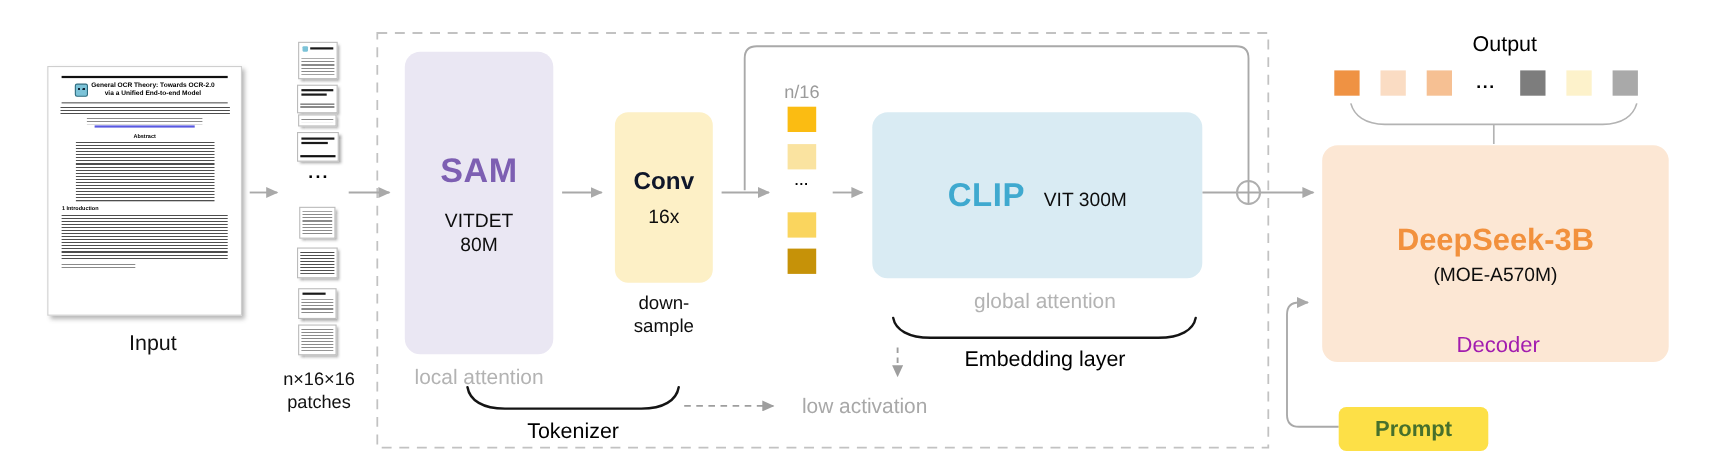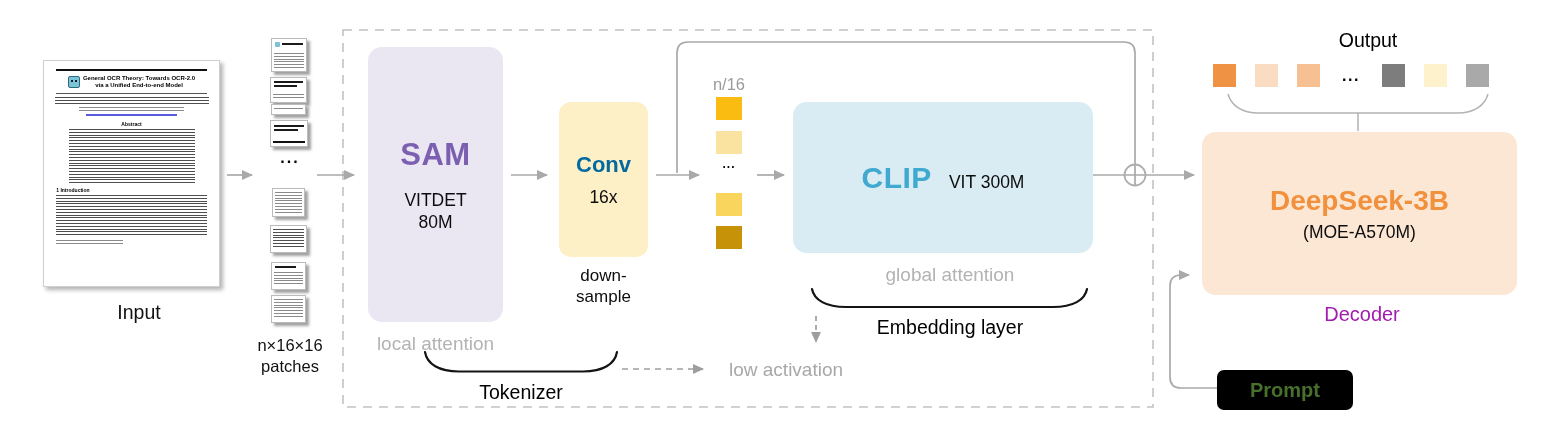--- a/index.html
+++ b/index.html
@@ -47,21 +47,21 @@
        align-items:center;justify-content:center;}
   .sam{left:368px;top:47px;width:135px;height:275px;border-radius:14px;}
   .sam-title{font-size:31px;font-weight:bold;letter-spacing:.5px;margin-bottom:16px;}
   .box-detail{font-size:17.5px;color:#0d0d0d;line-height:22px;}
   .conv{left:559px;top:102px;width:89px;height:155px;border-radius:12px;}
   .conv-title{font-size:22px;font-weight:bold;margin-bottom:8px;}
   .clip{left:793px;top:102px;width:300px;height:151px;border-radius:14px;flex-direction:row;}
   .clip-row{display:flex;align-items:baseline;}
   .clip-title{font-size:30px;font-weight:bold;letter-spacing:.5px;}
   .clip-sub{font-size:17.5px;color:#0d0d0d;margin-left:17px;}
-  .deepseek{left:1202px;top:132px;width:315px;height:163px;border-radius:14px;}
+  .deepseek{left:1202px;top:132px;width:315px;height:197px;border-radius:14px;}
   .ds-title{font-size:28px;font-weight:bold;margin-bottom:5px;}
   .ds-sub{font-size:17.5px;color:#0d0d0d;}
   .prompt{left:1217px;top:370px;width:136px;height:40px;border-radius:7px;}
   .prompt-label{font-size:20px;font-weight:bold;}
 
   
   .cap{position:absolute;z-index:2;}
   .gray-cap{color:#b3b3b3;font-size:19px;}
   .local-attention{left:368px;top:333px;width:135px;text-align:center;}
   .downsample{left:555px;top:266px;width:97px;text-align:center;font-size:17px;line-height:20.5px;color:#0d0d0d;}
@@ -180,21 +180,21 @@
   </div>
 
   <div class="box sam" style="background: rgb(234, 231, 243);">
     <div class="sam-title" style="color: rgb(125, 95, 178);">SAM</div>
     <div class="box-detail">VITDET</div>
     <div class="box-detail">80M</div>
   </div>
   <div class="cap gray-cap local-attention">local attention</div>
 
   <div class="box conv" style="background: rgb(253, 240, 198);">
-    <div class="conv-title" style="color: #0369a1;">Conv</div>
+    <div class="conv-title" style="color: #0f172a;">Conv</div>
     <div class="box-detail">16x</div>
   </div>
   <div class="cap downsample">
     <div>down-</div>
     <div>sample</div>
   </div>
   <div class="cap tokenizer-label">Tokenizer</div>
 
   <div class="cap ntok-label">n/16</div>
   <div class="abs vtcol">
@@ -225,17 +225,17 @@
       <div class="out-sq" style="background: rgb(253, 242, 203);"></div>
       <div class="out-sq" style="background: rgb(169, 169, 169);"></div>
     </div>
 
   <div class="box deepseek" style="background: rgb(252, 231, 212);">
     <div class="ds-title" style="color: rgb(242, 145, 61);">DeepSeek-3B</div>
     <div class="ds-sub">(MOE-A570M)</div>
   </div>
   <div class="cap decoder-label">Decoder</div>
 
-  <div class="box prompt" style="background: #000000;">
+  <div class="box prompt" style="background: #fde047;">
     <span class="prompt-label" style="color: rgb(71, 112, 44);">Prompt</span>
   </div>
 
 </div>
 
 </body></html>

